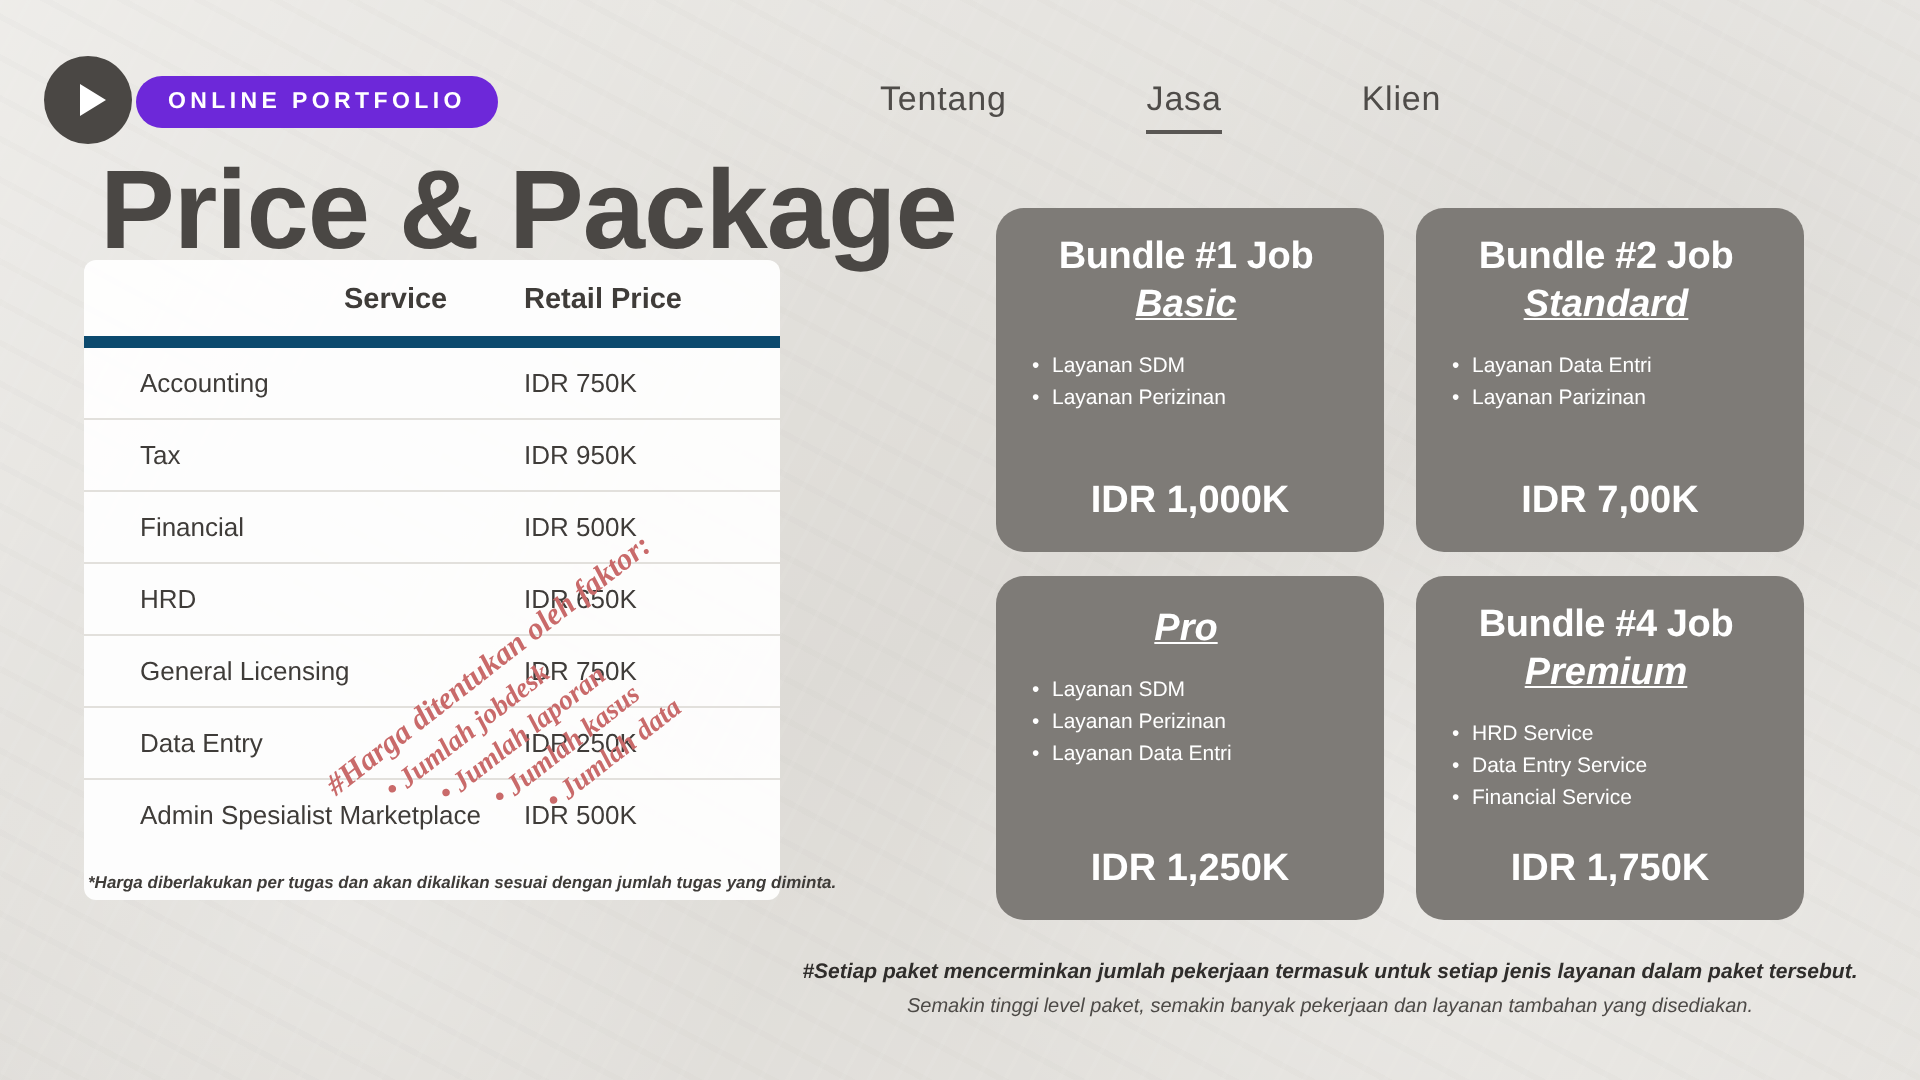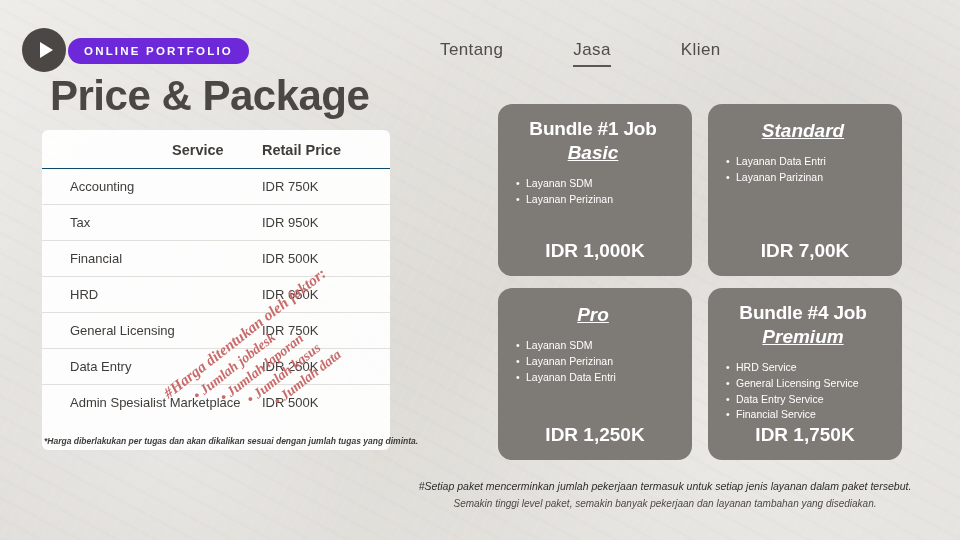--- a/index.html
+++ b/index.html
@@ -66,21 +66,21 @@
     align-items: flex-start;
   }
   .nav-item {
     font-size: 17px; color: #4f4c49; letter-spacing: .4px;
     padding-bottom: 5px;
   }
   .nav-item.active { border-bottom: 2.5px solid #5a5754; }
 
   .title {
     position: absolute; left: 50px; top: 72px;
-    font-size: 42px; font-weight: bold; color: #4a4744;
+    font-size: 56px; font-weight: bold; color: #4a4744;
     letter-spacing: -.5px;
   }
 
   
   .table-card {
     position: absolute; left: 42px; top: 130px;
     width: 348px; height: 320px;
     background: rgba(255,255,255,0.92);
     border-radius: 6px;
     overflow: hidden;
@@ -92,21 +92,21 @@
   }
   .tbl th.c1 { padding-left: 130px; }
   .tbl th.c2 { padding-left: 0; width: 128px; }
   .tbl td {
     font-size: 13px; color: #3f3c39;
     padding: 10px 0; text-align: left;
     border-top: 1px solid #e2e0dc;
   }
   .tbl td.c1 { padding-left: 28px; }
   .tbl td.c2 { width: 128px; }
-  .tbl tr:first-child td { border-top: 1px solid #0c4a6e; }
+  .tbl tr:first-child td { border-top: 6px solid #0c4a6e; }
 
   .stamp {
     position: absolute; left: 118px; top: 258px;
     width: 260px;
     transform: rotate(-38deg);
     transform-origin: left top;
     color: #c96a6a;
     font-family: "Liberation Serif", serif;
     font-style: italic;
     pointer-events: none;
@@ -165,21 +165,21 @@
     text-align: center;
     font-size: 19px; font-weight: bold;
   }
 
   
   .footer {
     position: absolute; left: 380px; top: 480px; width: 570px;
     text-align: center;
   }
   .footer .f1 {
-    font-size: 10.5px; font-weight: normal; font-style: italic; color: #2f2d2b;
+    font-size: 10.5px; font-weight: bold; font-style: italic; color: #2f2d2b;
   }
   .footer .f2 {
     font-size: 10px; font-style: italic; color: #4d4a47; margin-top: 6px;
   }
 </style>
 </head>
 <body>
 
 <div id="page">
   <div id="bg-photo"></div>
@@ -255,20 +255,21 @@
     <div class="b-title">Bundle #1 Job</div>
     <div class="b-level">Basic</div>
     <ul class="b-list">
       <li>Layanan SDM</li>
       <li>Layanan Perizinan</li>
     </ul>
     <div class="b-price">IDR 1,000K</div>
   </div>
 
   <div class="bundle" id="bundle-2">
+    <div class="b-title">Bundle #2 Job</div>
     <div class="b-level">Standard</div>
     <ul class="b-list">
       <li>Layanan Data Entri</li>
       <li>Layanan Parizinan</li>
     </ul>
     <div class="b-price">IDR 7,00K</div>
   </div>
 
   <div class="bundle" id="bundle-3">
     <div class="b-level">Pro</div>
@@ -278,21 +279,20 @@
       <li>Layanan Data Entri</li>
     </ul>
     <div class="b-price">IDR 1,250K</div>
   </div>
 
   <div class="bundle" id="bundle-4">
     <div class="b-title">Bundle #4 Job</div>
     <div class="b-level">Premium</div>
     <ul class="b-list">
       <li>HRD Service</li>
-      <li>General Licensing Service</li>
       <li>Data Entry Service</li>
       <li>Financial Service</li>
     </ul>
     <div class="b-price">IDR 1,750K</div>
   </div>
 
   <div class="footer">
     <div class="f1">#Setiap paket mencerminkan jumlah pekerjaan termasuk untuk setiap jenis layanan dalam paket tersebut.</div>
     <div class="f2">Semakin tinggi level paket, semakin banyak pekerjaan dan layanan tambahan yang disediakan.</div>
   </div>

